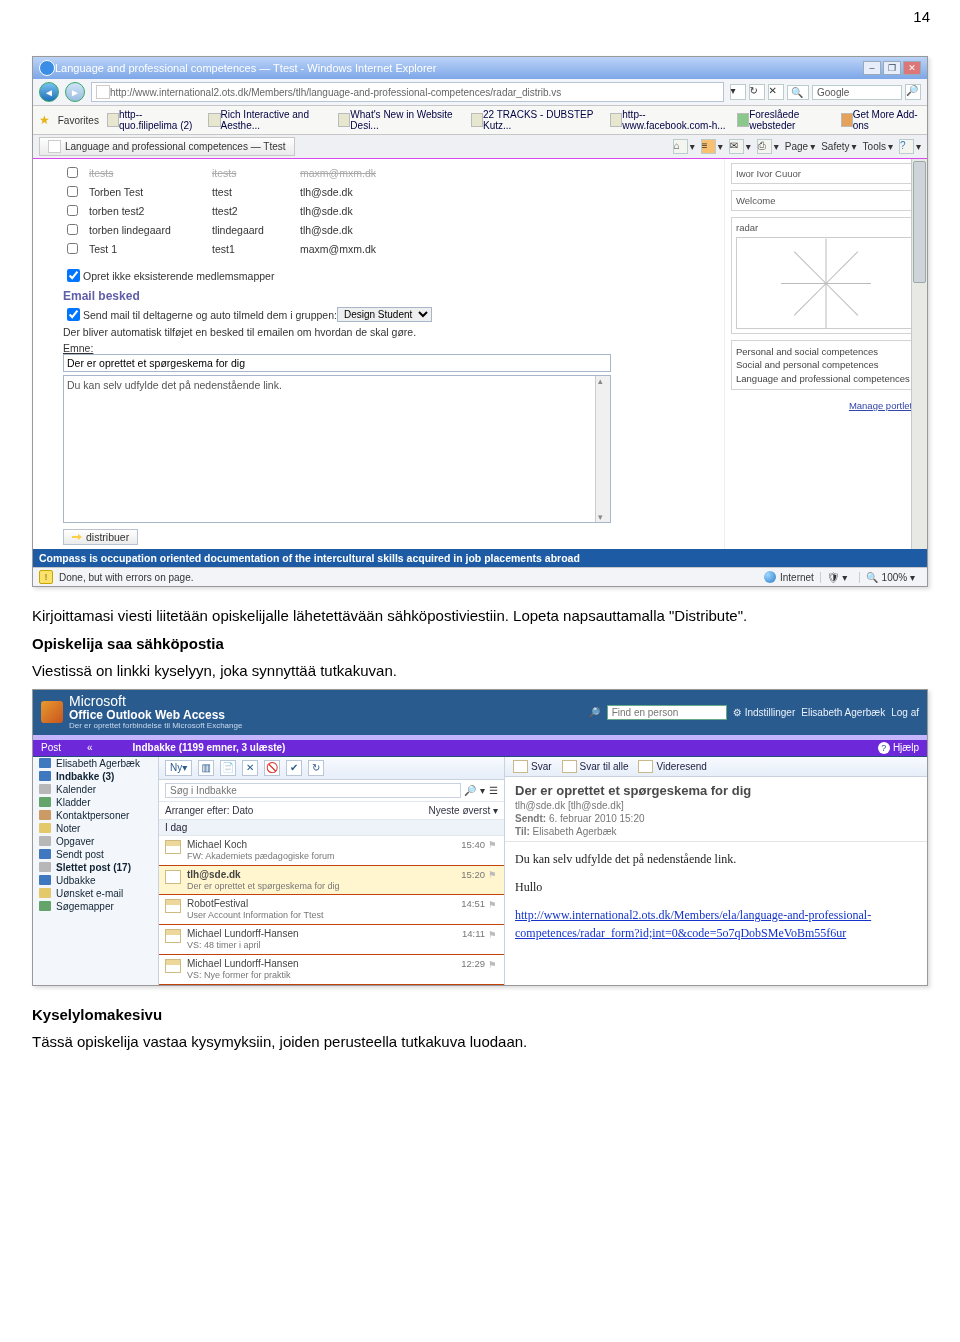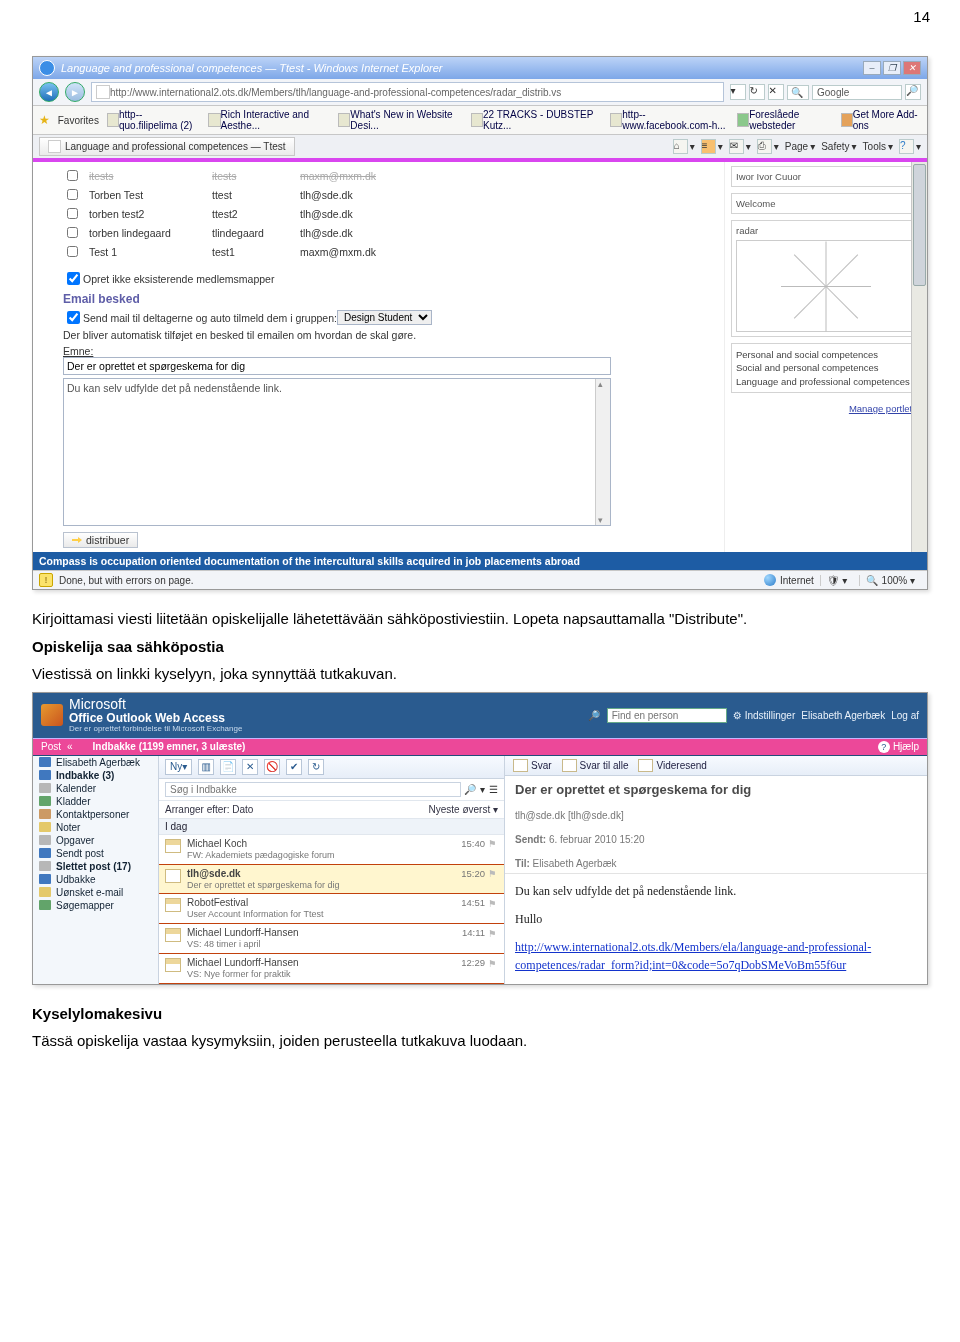--- a/index.html
+++ b/index.html
@@ -25,35 +25,35 @@
     border: 1px solid #999;
     margin: 6px 0 18px 0;
     box-shadow: 2px 2px 4px rgba(0,0,0,0.15);
     font-family: Tahoma, Arial, sans-serif;
     font-size: 10px;
     color: #333;
     background: #fff;
     position: relative;
   }
   
-  .ie-titlebar { background: linear-gradient(#bcd3f7,#7da7e8); color:#fff; padding:3px 6px; font-size:11px; display:flex; align-items:center; gap:6px;font-style:italic;}
+  .ie-titlebar { background: linear-gradient(#bcd3f7,#7da7e8); color:#fff; padding:3px 6px; font-size:11px; display:flex; align-items:center; }
   .ie-titlebar .ie-icon { width:14px; height:14px; background:#3b8ee6; border-radius:50%; border:1px solid #fff;}
   .ie-winbtns { margin-left:auto; display:flex; gap:2px;}
   .ie-winbtns span { width:16px; height:12px; background:#e8eef9; border:1px solid #9ab; display:flex; align-items:center; justify-content:center; color:#345; font-size:9px;}
   .ie-addr { background:#f2f4f8; border-bottom:1px solid #c7c7c7; padding:3px 6px; display:flex; align-items:center; gap:6px;}
   .ie-addr .addr-input { flex:1; background:#fff; border:1px solid #b5c4d9; padding:2px 4px; font-size:10px; color:#666; display:flex; align-items:center; }
   .ie-addr .navbtn { width:18px; height:18px; border-radius:50%; background:linear-gradient(#79c1f0,#1f6fba); border:1px solid #3a6; color:#fff; display:flex; align-items:center; justify-content:center; font-size:10px;}
   .ie-addr .right-tools { display:flex; gap:3px; align-items:center;}
   .ie-addr .right-tools .box { border:1px solid #bcc; background:#fff; padding:1px 4px; font-size:10px; color:#555;}
   .ie-addr .right-tools .ic { width:14px; height:14px; border:1px solid #bcc; background:#fff;}
   .ie-fav { background:#f7f7f5; border-bottom:1px solid #c7c7c7; padding:3px 6px; display:flex; align-items:center; gap:8px; font-size:10px; color:#333; flex-wrap:nowrap; overflow:hidden;}
   .ie-fav .star { color:#e6b417; font-size:12px;}
   .ie-fav .favlink { color:#004; display:flex; align-items:center; gap:0;}
   .ie-fav .favlink .ficon { width:12px; height:12px; background:#e7e7d0; border:1px solid #bbb;}
-  .ie-tabs { background:#eef0f4; border-bottom:4px solid #d946ef; padding:2px 6px; display:flex; align-items:center; gap:6px;}
+  .ie-tabs { background:#eef0f4; border-bottom:1px solid #d946ef; padding:2px 6px; display:flex; align-items:center; gap:6px;}
   .ie-tab-chip { border:1px solid #c7c7c7; background:linear-gradient(#fff,#eaeaea); padding:2px 8px; font-size:10px; display:flex; align-items:center; gap:4px;}
   .ie-toolbar-right { margin-left:auto; display:flex; gap:6px; font-size:10px; color:#333; align-items:center;}
   .ie-toolbar-right .tb { display:flex; align-items:center; gap:2px;}
   .ie-toolbar-right .tb .tic { width:13px; height:13px; border:1px solid #bcc; background:#f5f5f0;}
   .ie-content { display:flex; min-height:330px; background:#fff;}
   .ie-left { flex:1; padding:4px 10px 4px 30px; border-right:1px solid #eee; position:relative;}
   .ie-right { width:190px; padding:4px 6px 4px 6px; font-size:10px;}
   .tbl { font-size:10.5px;}
   .tbl .row { display:flex; align-items:center; gap:8px; padding:1px 0;}
   .tbl .row input[type=checkbox]{ width:11px; height:11px;}
@@ -92,21 +92,21 @@
 
   
   .owa-head { background:linear-gradient(#2a5b8f,#2a5b8f); color:#fff; padding:4px 8px; display:flex; align-items:center; gap:6px;}
   .owa-head .brand { display:flex; flex-direction:column; line-height:1.1;}
   .owa-head .brand .line1 { font-size:14px;}
   .owa-head .brand .line2 { font-size:12px; font-weight:bold;}
   .owa-head .sub { font-size:8px; color:#c7d9ec;}
   .owa-head .search { margin-left:auto; display:flex; align-items:center; gap:6px; font-size:10px;}
   .owa-head .search input { border:1px solid #6a8; background:#fff; font-size:10px; padding:1px 4px; width:110px;}
   .owa-head .btnlnk { color:#e9f1fa; display:flex; align-items:center; gap:3px;}
-  .owa-bar2 { background:#ec4899; border-top:1px solid #c4b5fd; border-bottom:1px solid #224d7a; padding:2px 8px; color:#fff; font-size:10px; display:flex; align-items:center;}
+  .owa-bar2 { background:#6d28d9; border-top:5px solid #c4b5fd; border-bottom:1px solid #224d7a; padding:2px 8px; color:#fff; font-size:10px; display:flex; align-items:center;gap:20px;}
   .owa-bar2 .right { margin-left:auto; display:flex; gap:4px; align-items:center;}
   .owa-body { display:flex; min-height:200px; background:#fff;}
   .owa-left { width:125px; border-right:1px solid #c9d3e0; background:#f3f7fb; font-size:10px;}
   .owa-left .folder { display:flex; align-items:center; gap:5px; padding:1px 6px; color:#123;}
   .owa-left .folder.bold { font-weight:bold;}
   .owa-left .folder .ficon { width:12px; height:10px; background:#4078bf; border-radius:1px;}
   .owa-left .folder .ficon.yellow { background:#e4c96a;}
   .owa-left .folder .ficon.gray { background:#b7b7b7;}
   .owa-left .folder .ficon.green { background:#62a46a;}
   .owa-left .folder .ficon.red { background:#cc9a64;}
@@ -127,21 +127,21 @@
   .msg .mtext .from.bold { font-weight:bold;}
   .msg .mtext .subj { color:#777; font-size:9px;}
   .msg .time { color:#777; font-size:9.5px; display:flex; align-items:center; gap:3px;}
   .msg .time .flag { width:10px; height:10px; color:#bbb;}
   .owa-right { flex:1; display:flex; flex-direction:column;}
   .owa-right .actions { background:linear-gradient(#f7faff,#e7eef8); border-bottom:1px solid #c9d3e0; padding:3px 8px; display:flex; gap:10px; font-size:10px; color:#224;}
   .owa-right .actions .act { display:flex; align-items:center; gap:3px;}
   .owa-right .actions .act .aicon { width:13px; height:11px; background:#fff; border:1px solid #c9b98a;}
   .owa-right .mhdr { padding:6px 10px 4px 10px; border-bottom:1px solid #e3e3e3;}
   .owa-right .mhdr .subj { font-size:13px; font-weight:bold; color:#4a4a4a;}
-  .owa-right .mhdr .meta { font-size:10px; color:#777; margin-top:13px;}
+  .owa-right .mhdr .meta { font-size:10px; color:#777; margin-top:2px;}
   .owa-right .mbody { padding:8px 10px; font-family: "Times New Roman", serif; font-size:12px; line-height:1.5; color:#222;}
   .owa-right .mbody a { color:#1333cc; text-decoration:underline;}
 </style>
 </head>
 <body>
 
 <div class="page-num">14</div>
 <div style="height:50px;"></div>
 
 <div class="content-pad" style="padding-top:0;">

